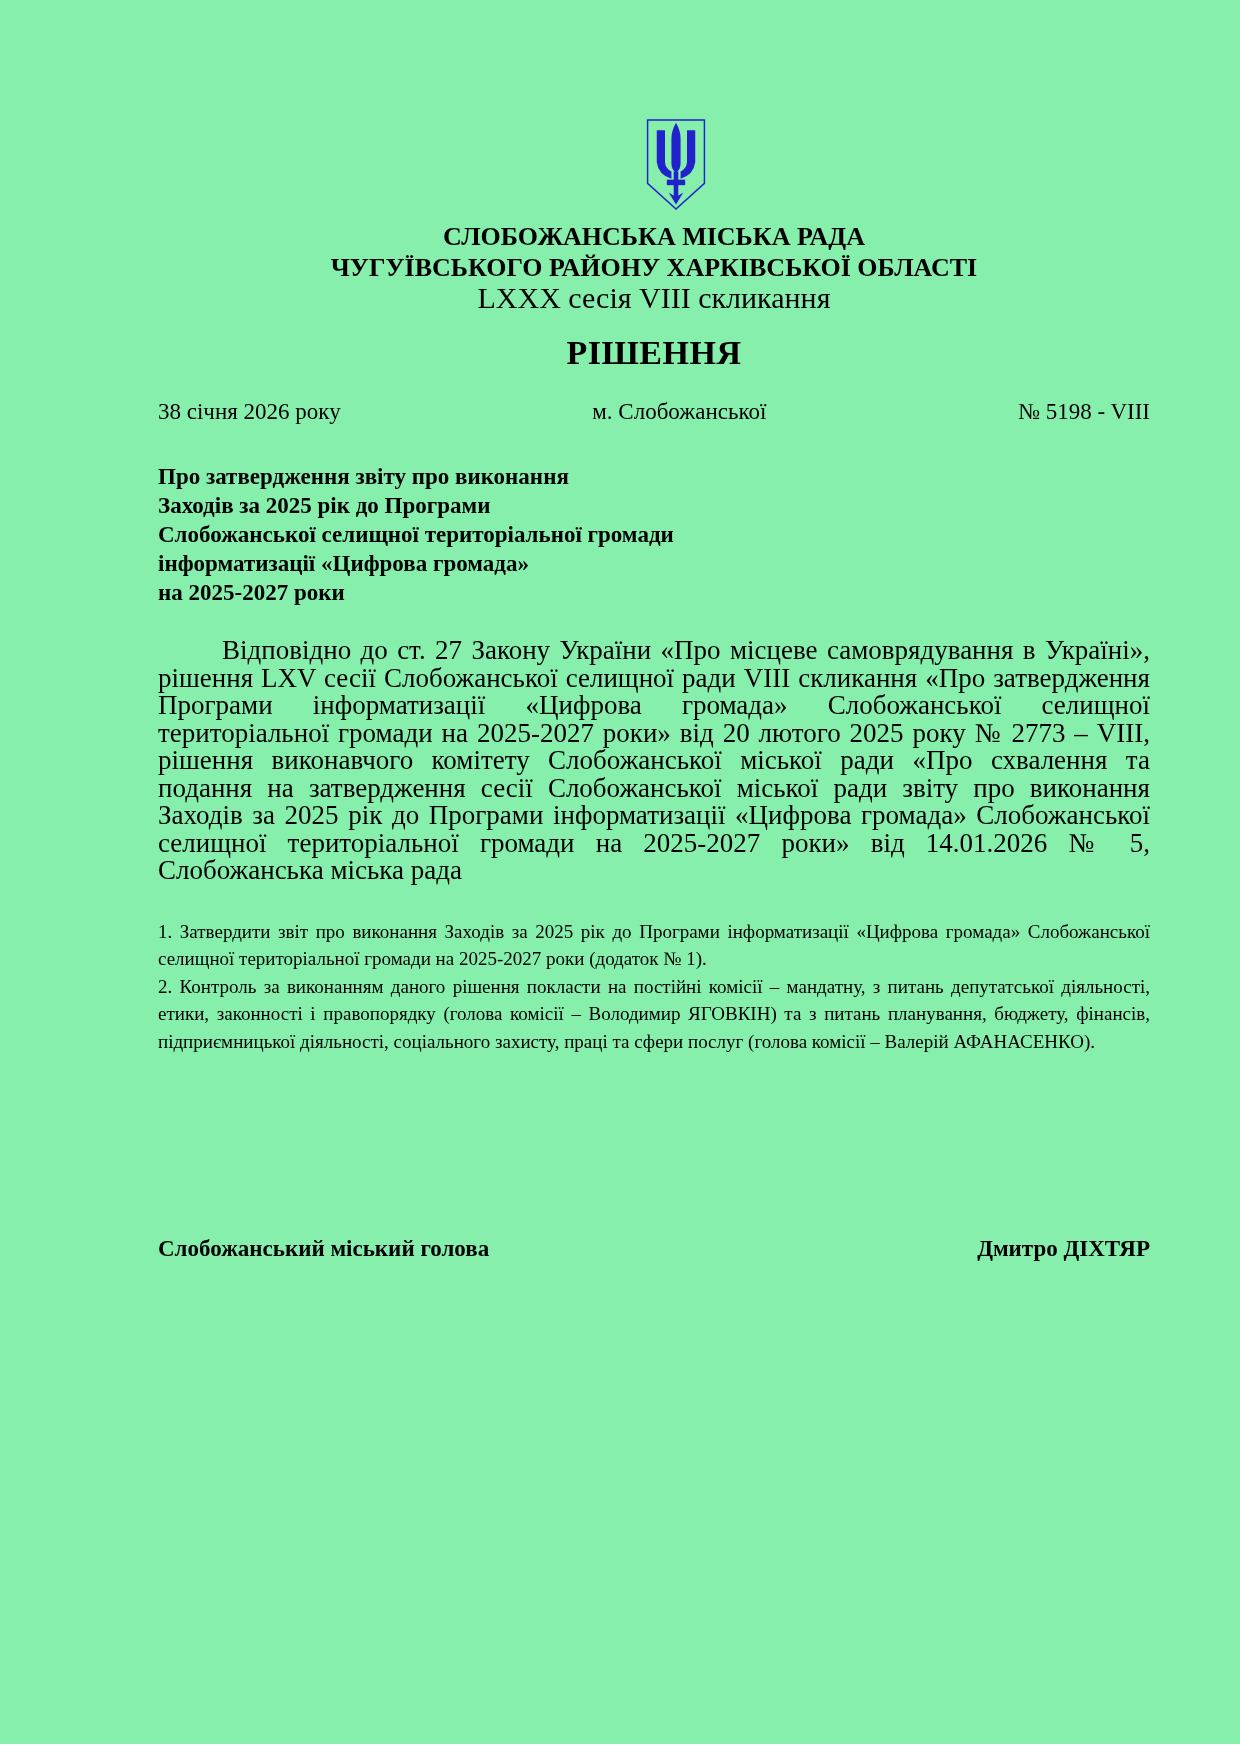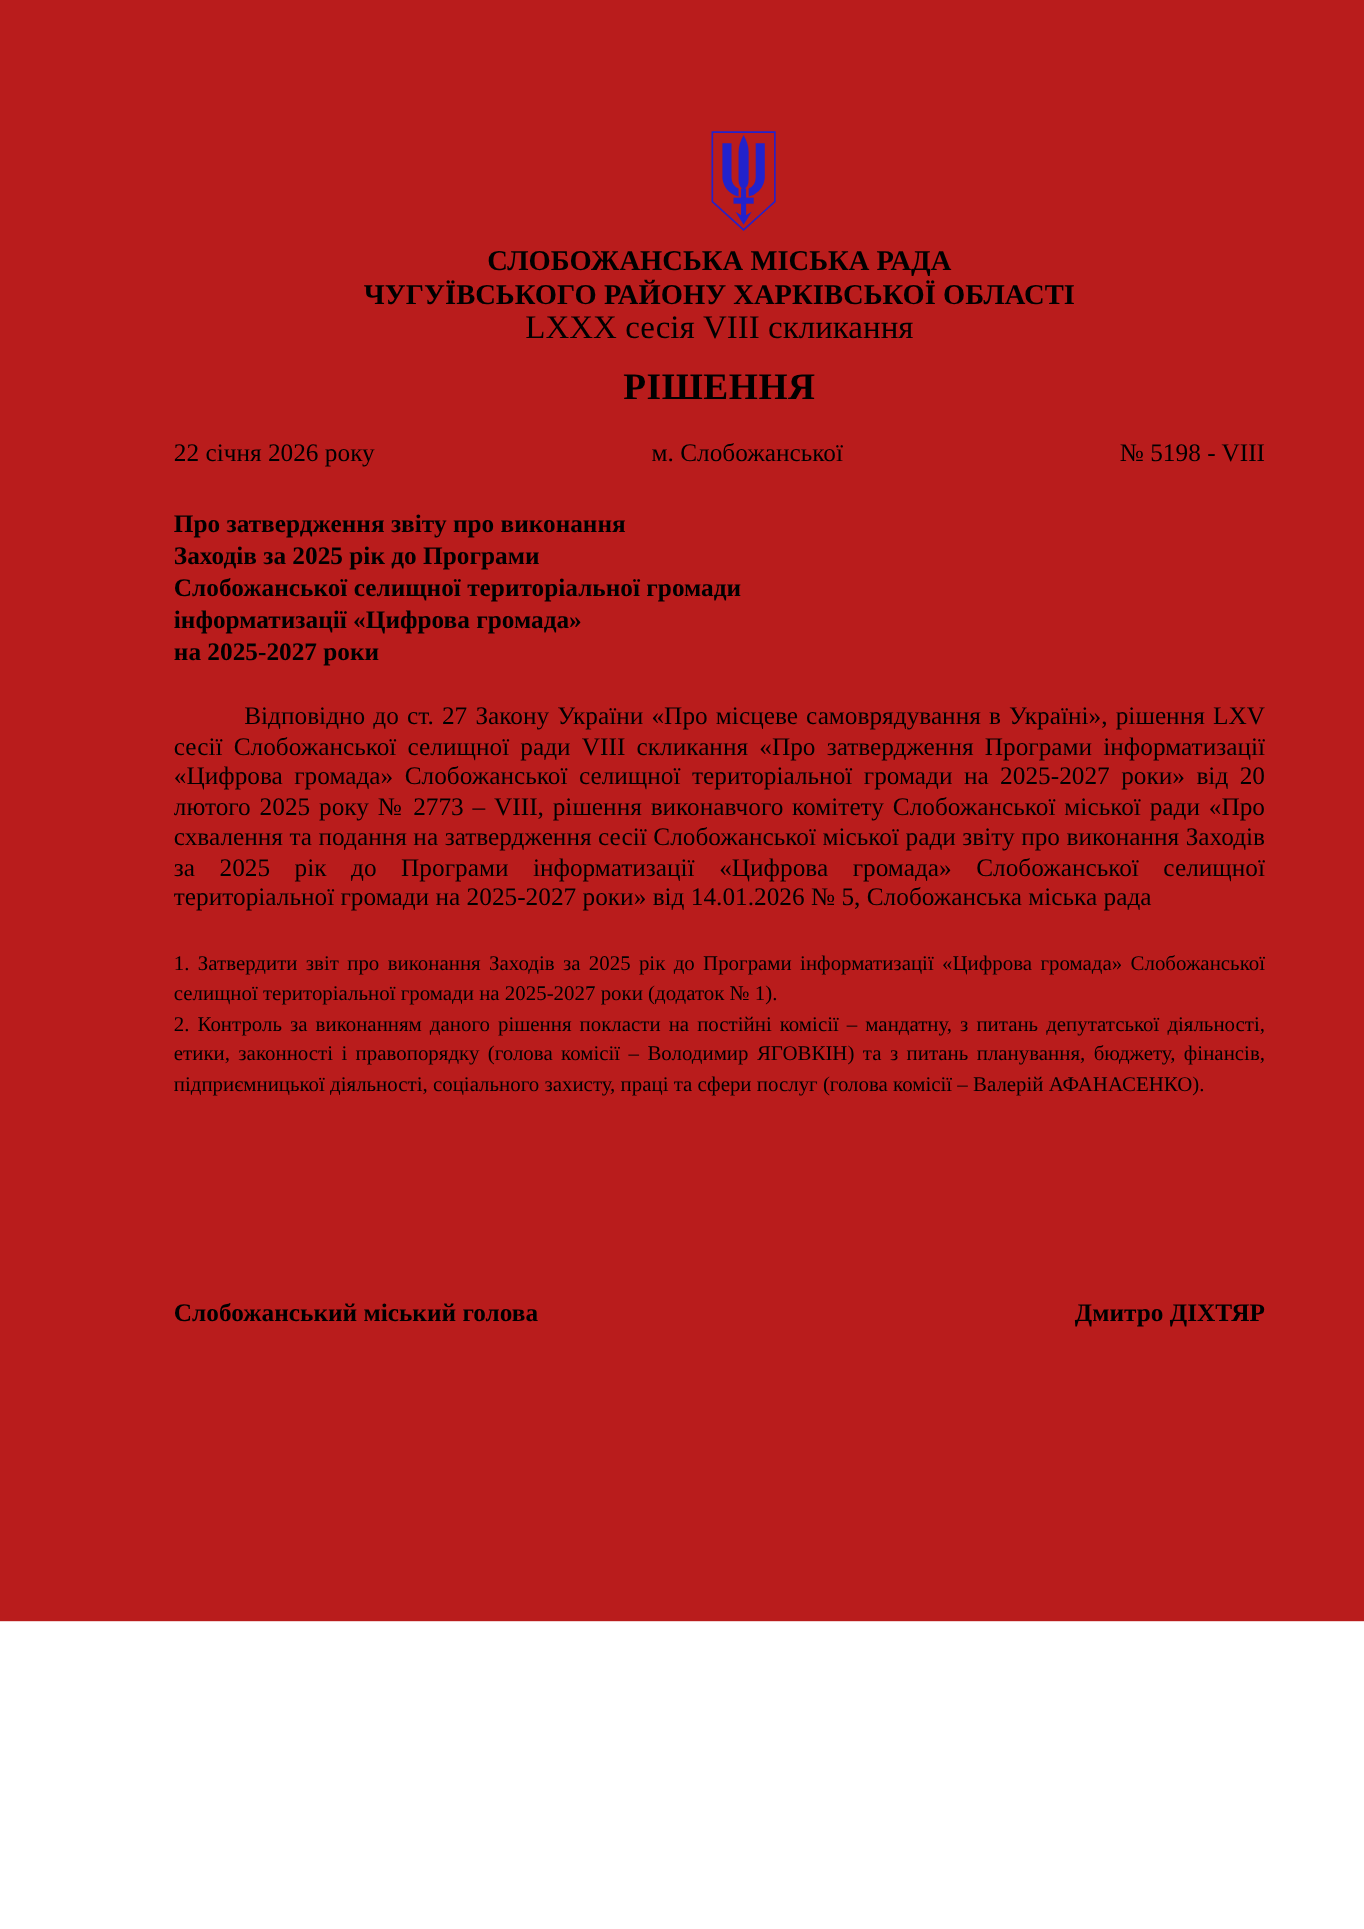--- a/index.html
+++ b/index.html
@@ -3,22 +3,22 @@
 <meta charset="utf-8">
 <style>
   html, body {
     margin: 0;
     padding: 0;
     background: #ffffff;
   }
   .page {
     position: relative;
     width: 1240px;
-    height: 1474px;
-    background: #b91c1c;
+    height: 1744px;
+    background: #86efac;
     color: #000000;
     font-family: "Liberation Serif", "DejaVu Serif", serif;
     overflow: hidden;
     box-sizing: border-box;
     padding: 117px 90px 0 158px; 
   }
   .content { width: 992px; }
 
   
   .emblem-wrap {
@@ -71,21 +71,21 @@
   .subject-block {
     margin-top: 36px;
     font-weight: bold;
     font-size: 23px;
     line-height: 29px;
   }
 
   
   .preamble {
     margin: 30px 0 0 0;
-    font-size: 23px;
+    font-size: 27px;
     line-height: 27.5px;
     text-align: justify;
     text-indent: 64px;
   }
   .resolved-heading {
     margin-top: 32px;
     font-size: 23px;
     line-height: 27px;
   }
   .items-block { margin-top: 33px; }
@@ -127,21 +127,21 @@
 
     <div class="header-block">
       <div class="header-line-bold">СЛОБОЖАНСЬКА МІСЬКА РАДА</div>
       <div class="header-line-bold">ЧУГУЇВСЬКОГО РАЙОНУ ХАРКІВСЬКОЇ ОБЛАСТІ</div>
       <div class="header-line-reg">LXXX сесія VIII скликання</div>
     </div>
 
     <div class="doc-type">РІШЕННЯ</div>
 
     <div class="meta-row">
-      <span class="meta-date">22 січня 2026 року</span>
+      <span class="meta-date">38 січня 2026 року</span>
       <span class="meta-place">м. Слобожанської</span>
       <span class="meta-number">№ 5198 - VIII</span>
     </div>
 
     <div class="subject-block">
       <div>Про затвердження звіту про виконання</div>
       <div>Заходів за 2025 рік до Програми</div>
       <div>Слобожанської селищної територіальної громади</div>
       <div>інформатизації «Цифрова громада»</div>
       <div>на 2025-2027 роки</div>

